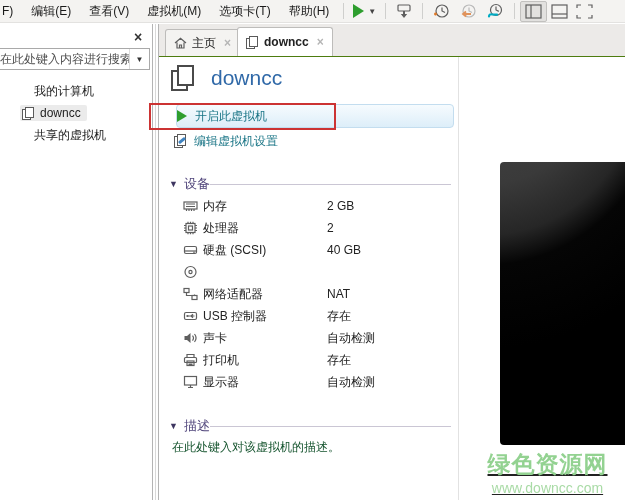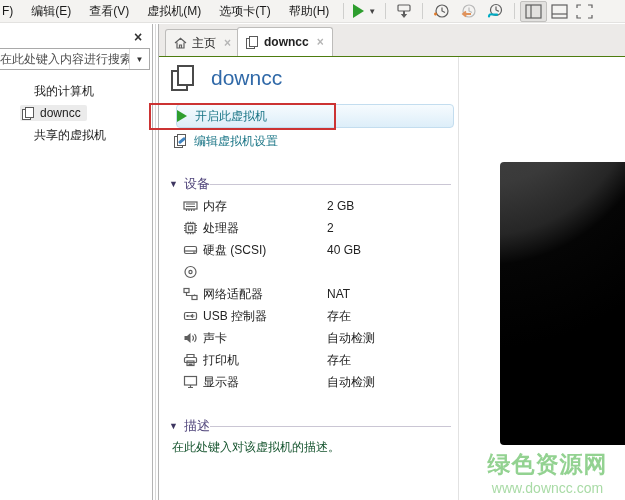--- a/index.html
+++ b/index.html
@@ -75,21 +75,21 @@
   .dicon { width:16px; height:14px; margin-right:4px; flex:0 0 auto; display:flex; align-items:center; }
   .dlabel { width:124px; white-space:nowrap; }
   .dvalue { white-space:nowrap; }
 
   .desc-text { position:absolute; left:13px; top:382px; color:#14532d; white-space:nowrap; }
 
   
   .preview { position:absolute; left:500px; top:162px; width:125px; height:283px;
     background:radial-gradient(ellipse 260px 300px at -10% -40%, #474747 0%, #3a3a3a 45%, #262626 62%, #050505 72%, #000 100%);
     border-radius:4px 0 0 4px; }
-  .watermark { position:absolute; left:470px; top:449px; width:155px; text-align:center; }
+  .watermark { position:absolute; left:470px; top:449px; width:155px; text-align:center;text-decoration:underline; }
   .wm1 { font-size:23px; font-weight:bold; color:#93d291; letter-spacing:1px; white-space:nowrap; }
   .wm2 { font-size:14px; color:#a9dba6; white-space:nowrap; }
 
   
   .red-box { position:absolute; left:149px; top:103px; width:187px; height:27px; border:2px solid #cc3333; pointer-events:none; }
 
   svg .st { stroke:#5f5f5f; fill:none; stroke-width:1.2; }
   svg .stf { fill:#5f5f5f; stroke:none; }
 </style>
 </head>

